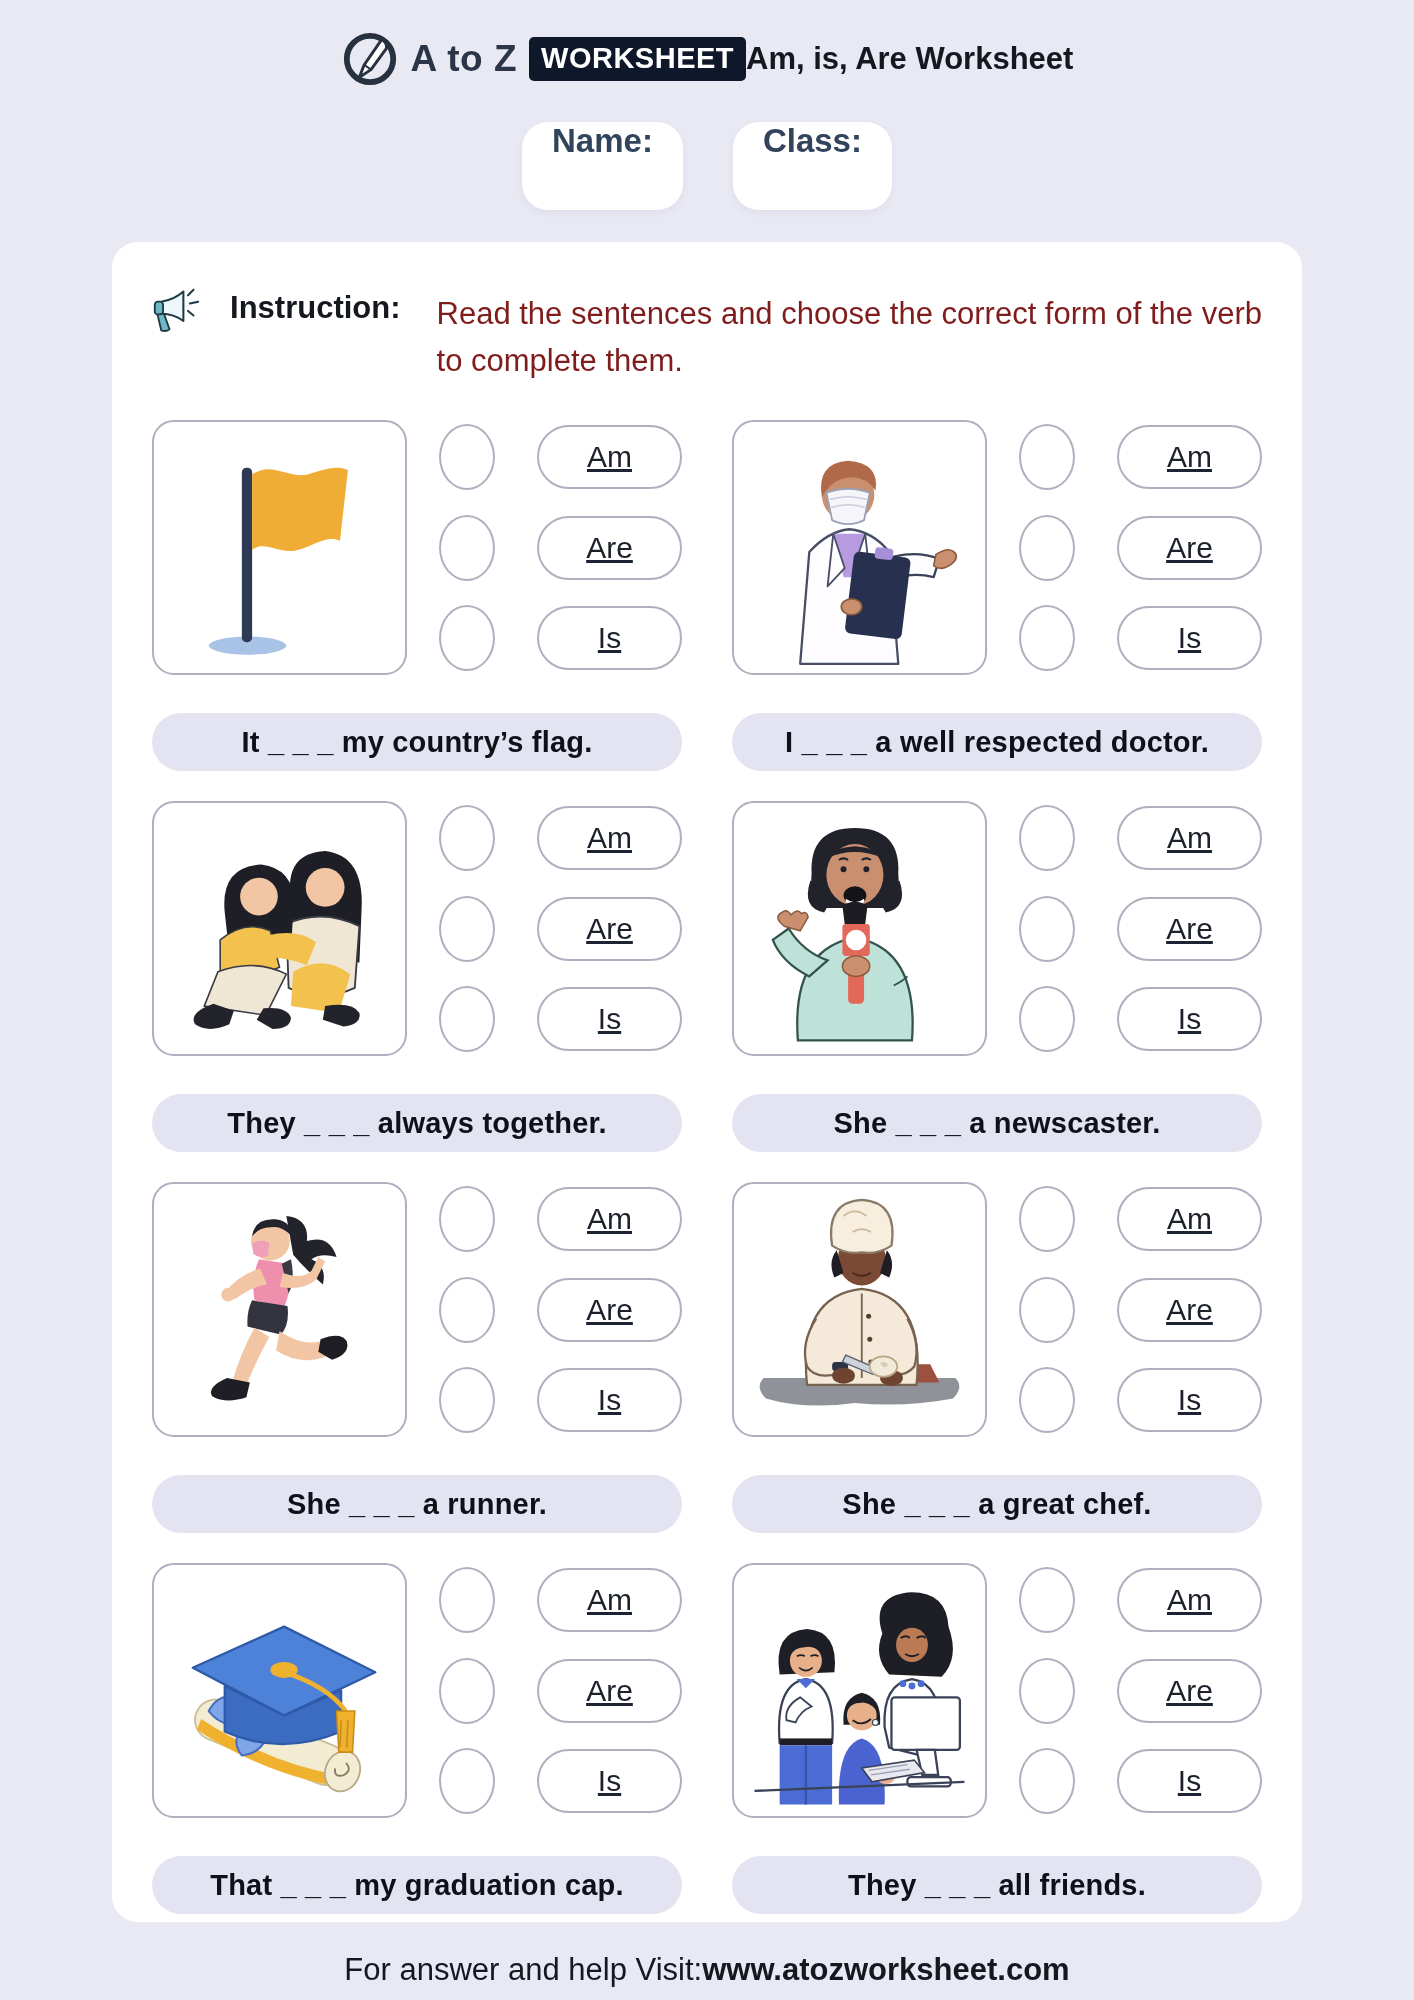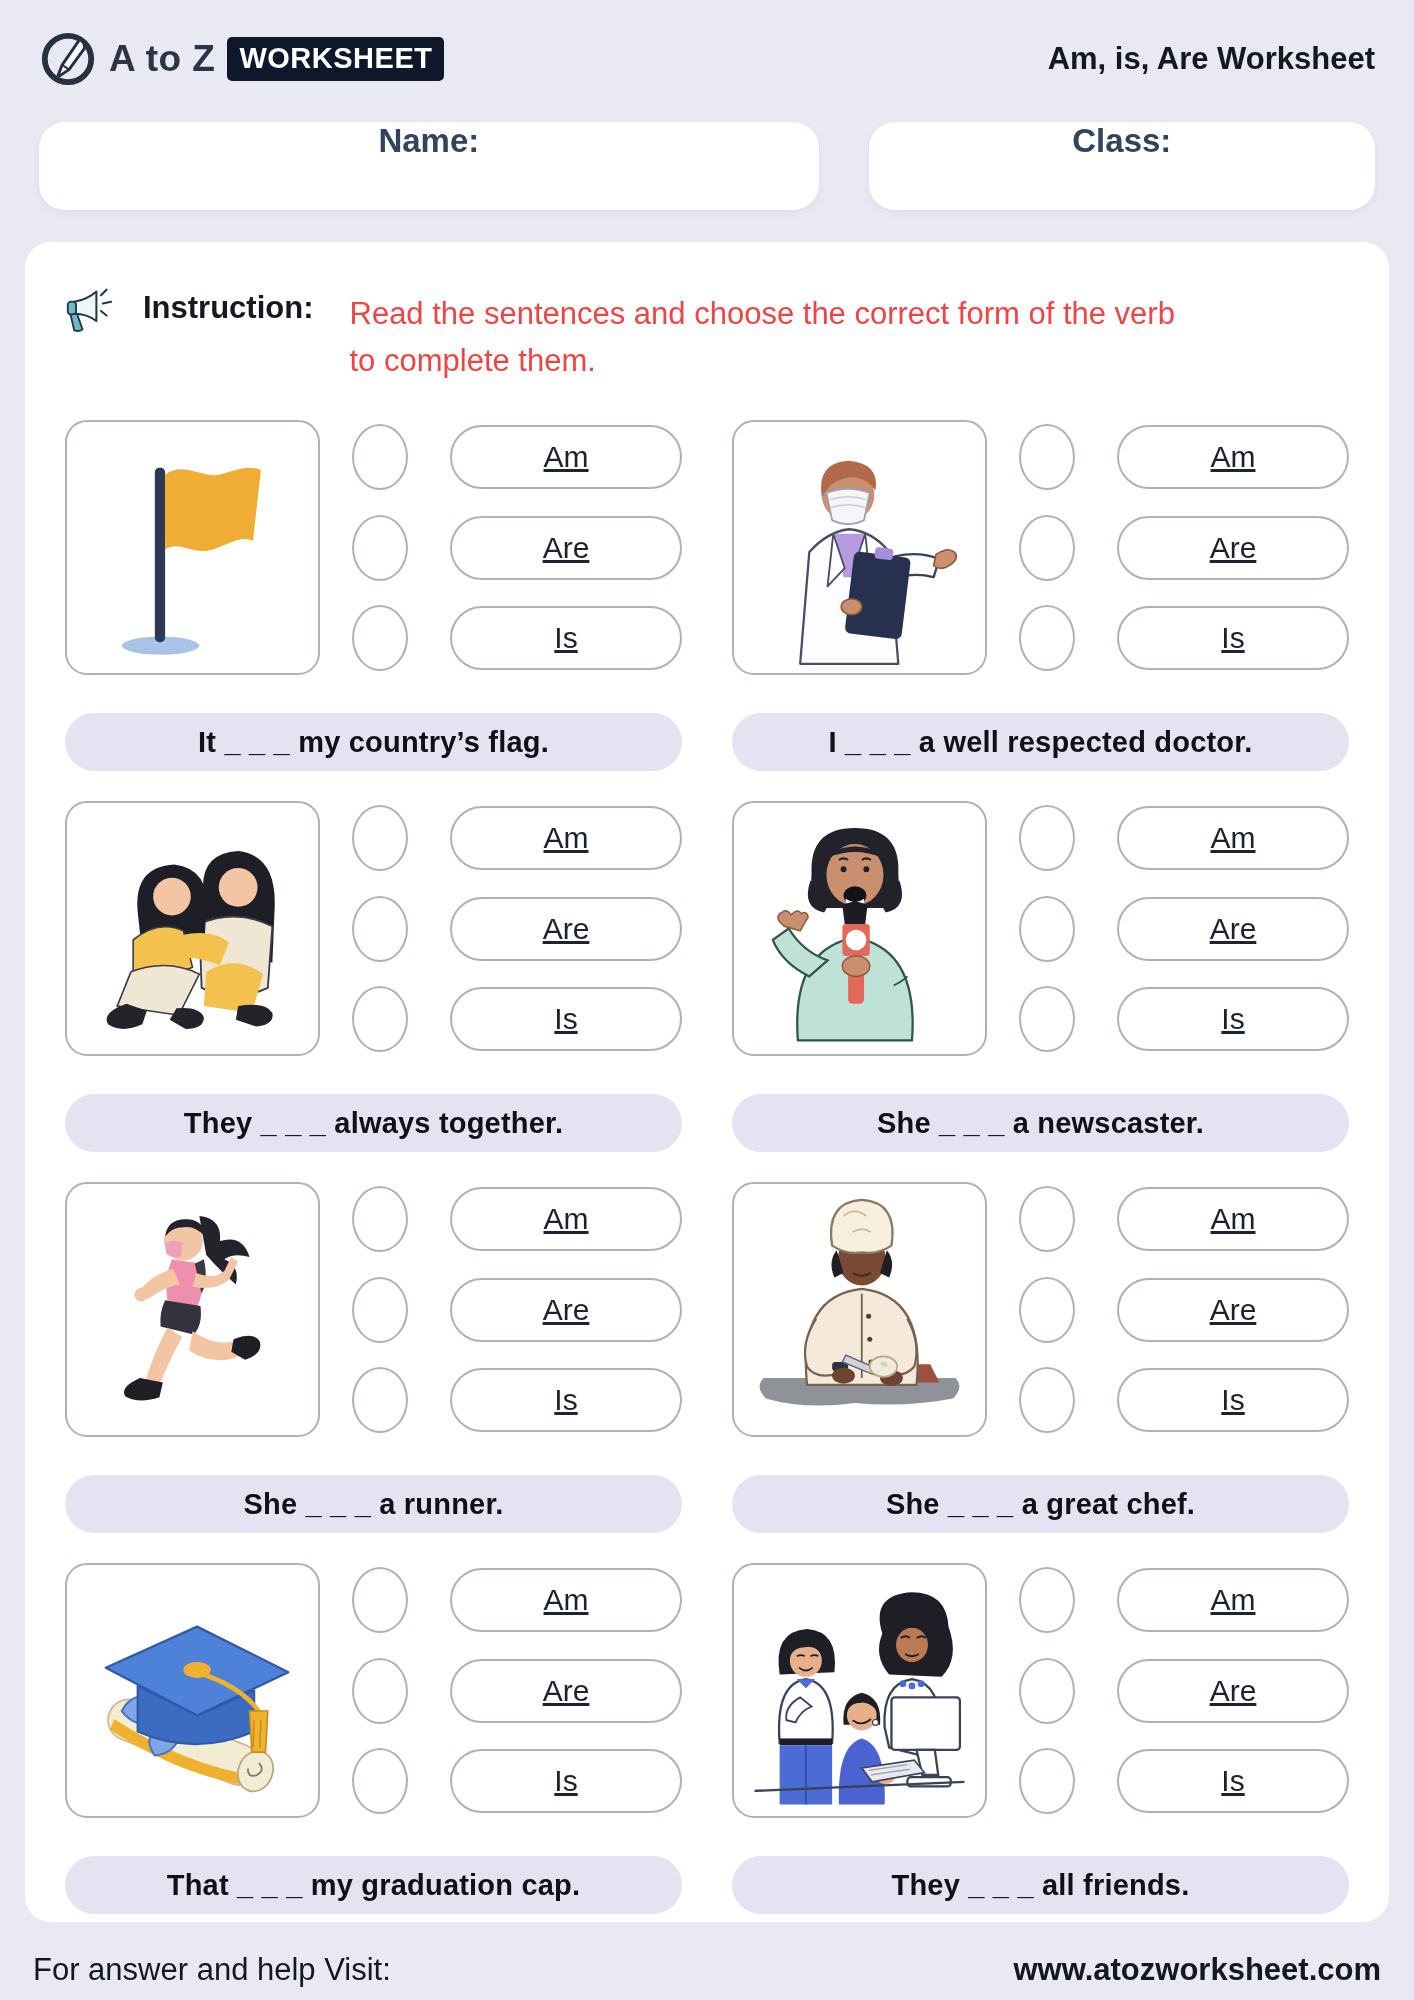--- a/index.html
+++ b/index.html
@@ -3,21 +3,21 @@
 <meta charset="utf-8">
 <style>
   * { margin:0; padding:0; box-sizing:border-box; }
   html,body { width:1414px; height:2000px; }
   body {
     background:#e9e9f4;
     font-family:"Liberation Sans", sans-serif;
     color:#1c2333;
     overflow:hidden;
   }
-  .page { width:1414px; height:2000px; padding:26px 25px 0; display:flex; flex-direction:column; }
+  .page { width:1414px; height:2000px; padding:26px 25px 0; display:flex; flex-direction:column;align-items:center; }
 
   
   .header { display:flex; justify-content:space-between; align-items:center; padding:0 14px; height:66px; }
   .logo { display:flex; align-items:center; gap:12px; }
   .logo-circle { width:58px; height:58px; display:block; }
   .brand-a { font-size:37px; font-weight:800; color:#2b3547; letter-spacing:.5px; }
   .brand-badge { background:#0f172a; color:#ffffff; font-weight:700; font-size:29px;
                  padding:5px 12px 6px; border-radius:5px; letter-spacing:.5px; }
   .page-title { font-size:31px; font-weight:700; color:#14181f; }
 
@@ -29,21 +29,21 @@
   .field-class { flex:490 0 0; }
   .field-label { font-size:33px; font-weight:700; color:#32435c; }
   .dotted-line { flex:1; border-bottom:4px dotted #2c2c30; margin-left:16px; transform:translateY(12px); }
 
   
   .main-card { background:#ffffff; border-radius:26px; margin-top:32px; padding:42px 40px 0; flex:1; }
 
   .instruction { display:flex; align-items:flex-start; gap:30px; }
   .mega-icon { width:48px; height:48px; flex:none; margin-top:2px; }
   .instr-label { font-size:31px; font-weight:700; color:#16181f; margin-top:6px; white-space:nowrap; }
-  .instr-body { font-size:31px; color:#ef4444; line-height:1.52; margin-top:6px; margin-left:6px; }
+  .instr-body { font-size:31px; color:#7f1d1d; line-height:1.52; margin-top:6px; margin-left:6px; }
 
   
   .qgrid { display:grid; grid-template-columns:1fr 1fr; column-gap:50px; row-gap:30px; margin-top:36px; }
   .qtop { display:flex; gap:32px; }
   .qimg { width:255px; height:255px; border:2px solid #aeb0bf; border-radius:22px; background:#fff;
           flex:none; overflow:hidden; }
   .qimg svg { width:100%; height:100%; display:block; }
   .qopts { flex:1; display:flex; flex-direction:column; justify-content:space-between; padding:4px 0; }
   .opt-row { display:flex; align-items:center; gap:42px;text-decoration:underline; }
   .radio { width:56px; height:66px; border:2px solid #aeb0bf; border-radius:50%; flex:none; background:#fff; }

